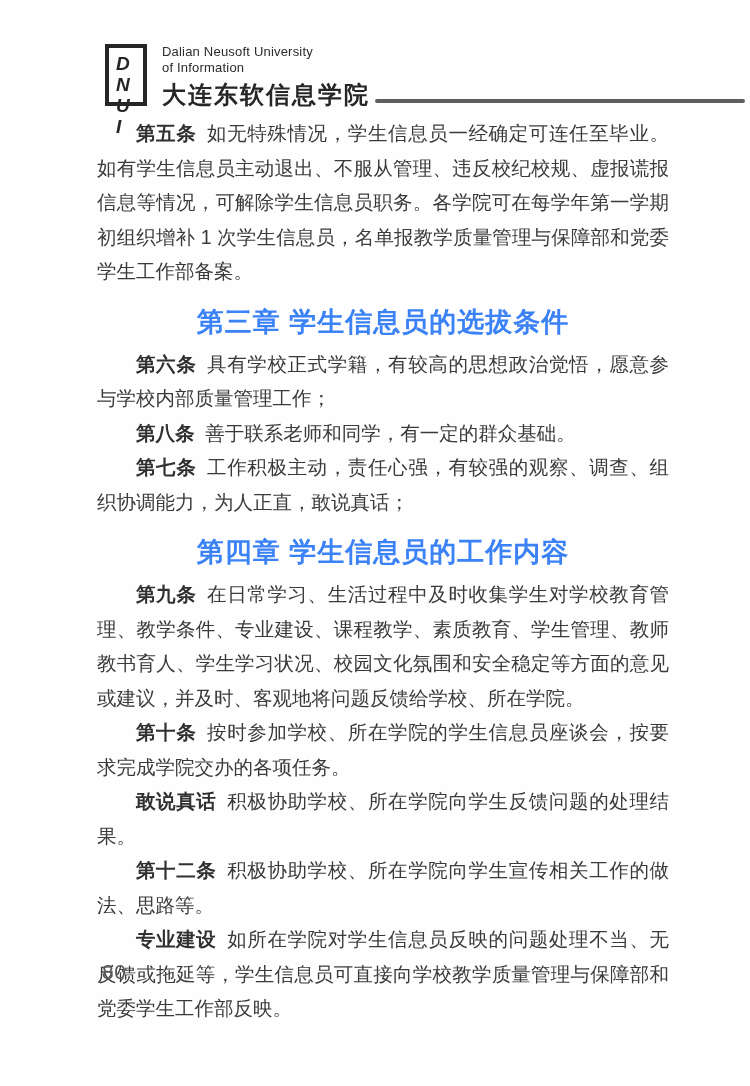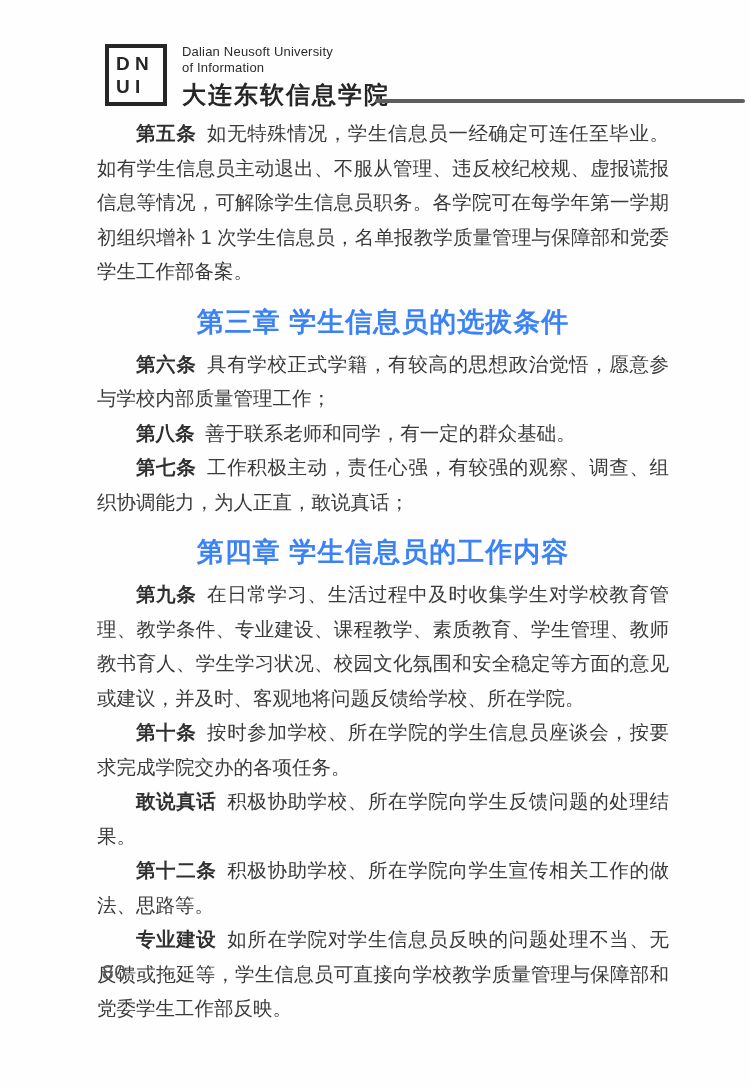--- a/index.html
+++ b/index.html
@@ -20,28 +20,29 @@
 
   
   .page-header {
     position: absolute;
     left: 105px;
     top: 44px;
     display: flex;
     align-items: flex-start;
   }
   .logo-box {
-    width: 62px;
+    width: 42px;
     height: 62px;
     border: 4px solid #262626;
     padding: 5px 7px;
     display: flex;
     flex-direction: column;
     justify-content: space-between;
     flex: 0 0 auto;
+    font-style: italic;
   }
   .logo-row {
     display: flex;
     justify-content: space-between;
     font-weight: bold;
     font-size: 19px;
     line-height: 21px;
     color: #262626;
     letter-spacing: 0;
   }

